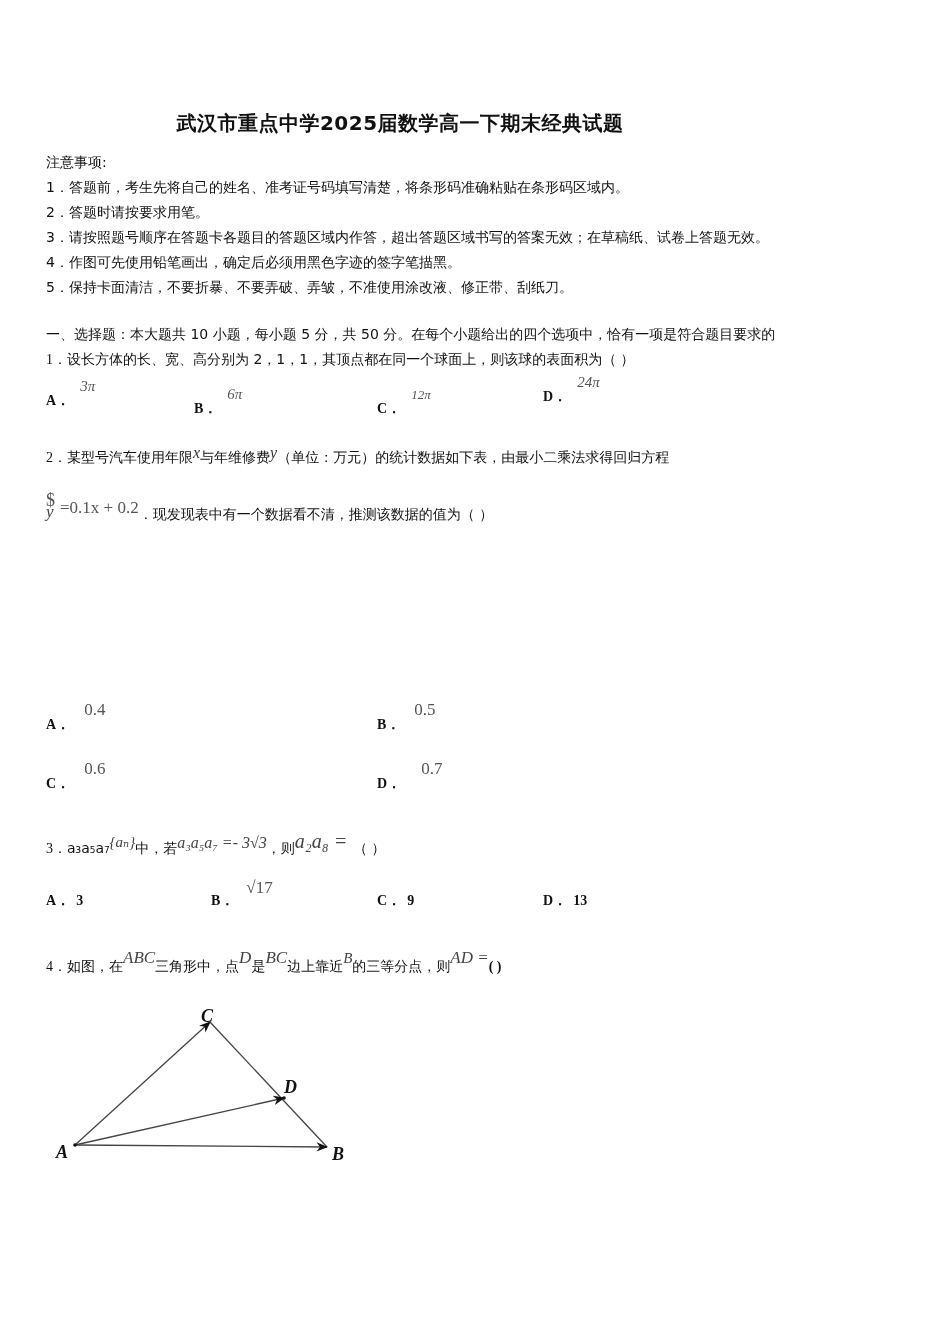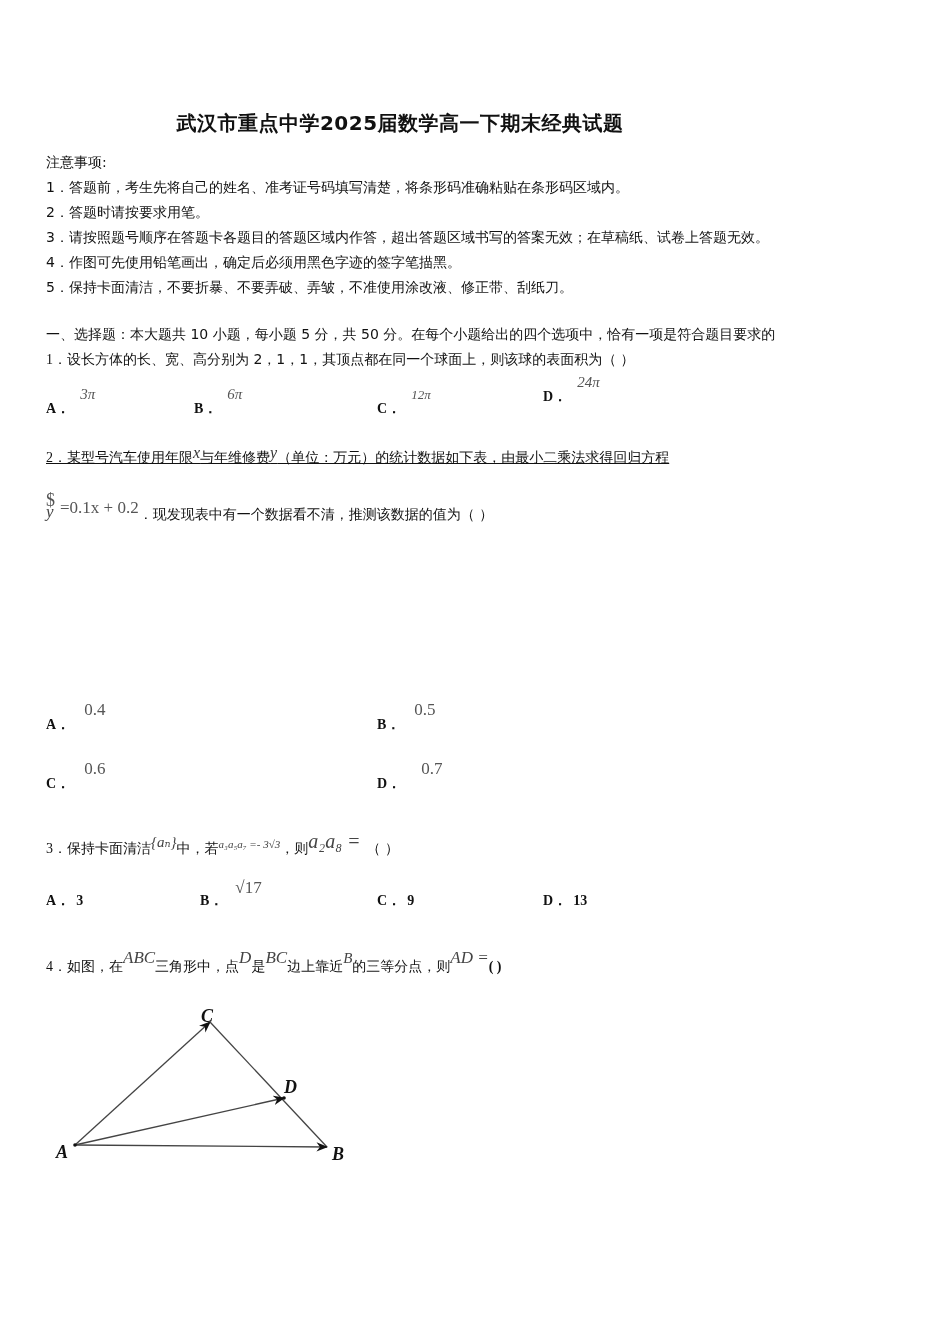--- a/index.html
+++ b/index.html
@@ -30,50 +30,50 @@
 <div class="abs note" style="top:200px;">2．答题时请按要求用笔。</div>
 <div class="abs note" style="top:225px;">3．请按照题号顺序在答题卡各题目的答题区域内作答，超出答题区域书写的答案无效；在草稿纸、试卷上答题无效。</div>
 <div class="abs note" style="top:250px;">4．作图可先使用铅笔画出，确定后必须用黑色字迹的签字笔描黑。</div>
 <div class="abs note" style="top:275px;">5．保持卡面清洁，不要折暴、不要弄破、弄皱，不准使用涂改液、修正带、刮纸刀。</div>
 
 <div class="abs q" style="left:46px; top:326px;">一、选择题：本大题共 10 小题，每小题 5 分，共 50 分。在每个小题给出的四个选项中，恰有一项是符合题目要求的</div>
 
 <div class="abs q" style="left:46px; top:351px;">
   <span class="serif">1．</span><span>设长方体的长、宽、高分别为 2，1，1，其顶点都在同一个球面上，则该球的表面积为（    ）</span>
 </div>
-<div class="abs" style="left:46px; top:384px;text-align:right;"><span class="optlabel" style="position:relative; top:14px;">A．</span><span class="optval math" style="margin-left:10px;">3π</span></div>
+<div class="abs" style="left:46px; top:376px;text-align:right;"><span class="optlabel" style="position:relative; top:14px;">A．</span><span class="optval math" style="margin-left:10px;">3π</span></div>
 <div class="abs" style="left:194px; top:384px;"><span class="optlabel" style="position:relative; top:14px;">B．</span><span class="optval math" style="margin-left:10px;">6π</span></div>
 <div class="abs" style="left:377px; top:384px;"><span class="optlabel" style="position:relative; top:14px;">C．</span><span class="optval math" style="margin-left:10px; font-size:13px;">12π</span></div>
 <div class="abs" style="left:543px; top:372px;text-align:right;"><span class="optlabel" style="position:relative; top:14px;">D．</span><span class="optval math" style="margin-left:10px;">24π</span></div>
 
-<div class="abs q" style="left:46px; top:444px;text-decoration:underline;">
+<div class="abs q" style="left:46px; top:444px;">
   <span class="serif">2．</span><span>某型号汽车使用年限</span><sup class="m" style="vertical-align:4px;">x</sup><span>与年维修费</span><sup class="m" style="vertical-align:4px;">y</sup><span>（单位：万元）的统计数据如下表，由最小二乘法求得回归方程</span>
 </div>
 <div class="abs q" style="left:46px; top:496px;">
   <span style="position:relative; display:inline-block; width:12px;">
     <span class="mathn" style="position:absolute; top:-6px; left:0; font-size:18px;">$</span>
     <span class="math" style="position:relative; top:6px; font-size:17px;">y</span>
   </span><span class="mathn" style="font-size:17px; position:relative; top:2px; margin-left:2px;">=0.1x + 0.2</span><span style="position:relative; top:8px;">．现发现表中有一个数据看不清，推测该数据的值为（   ）</span>
 </div>
 
 <table class="data">
   <tbody>
 </tbody>
   </table>
 
 <div class="abs" style="left:46px; top:700px;"><span class="optlabel" style="position:relative; top:14px;">A．</span><span class="optval" style="margin-left:14px; font-size:17px;">0.4</span></div>
 <div class="abs" style="left:377px; top:700px;"><span class="optlabel" style="position:relative; top:14px;">B．</span><span class="optval" style="margin-left:14px; font-size:17px;">0.5</span></div>
 <div class="abs" style="left:46px; top:759px;"><span class="optlabel" style="position:relative; top:14px;">C．</span><span class="optval" style="margin-left:14px; font-size:17px;">0.6</span></div>
 <div class="abs" style="left:377px; top:759px;"><span class="optlabel" style="position:relative; top:14px;">D．</span><span class="optval" style="margin-left:20px; font-size:17px;">0.7</span></div>
 
 <div class="abs q" style="left:46px; top:830px;">
-  <span class="serif">3．</span><span>保持卡面清洁</span><sup class="math" style="font-size:15px; vertical-align:6px;">{aₙ}</sup><span>中，若</span><sup class="math" style="font-size:11px; vertical-align:5px;">a₃a₅a₇ =- 3√3</sup><span>，则</span><sup class="math" style="font-size:20px; vertical-align:5px;">a₂a₈ =</sup><span style="margin-left:6px;">（    ）</span>
+  <span class="serif">3．</span><span>a₃a₅a₇</span><sup class="math" style="font-size:15px; vertical-align:6px;">{aₙ}</sup><span>中，若</span><sup class="math" style="font-size:16px; vertical-align:5px;">a₃a₅a₇ =- 3√3</sup><span>，则</span><sup class="math" style="font-size:20px; vertical-align:5px;">a₂a₈ =</sup><span style="margin-left:6px;">（    ）</span>
 </div>
 <div class="abs" style="left:46px; top:878px;"><span class="optlabel" style="position:relative; top:12px;">A．</span><span class="optlabel" style="position:relative; top:12px; margin-left:6px;">3</span></div>
-<div class="abs" style="left:200px; top:878px;text-align:right;"><span class="optlabel" style="position:relative; top:12px;">B．</span><span class="optval" style="margin-left:12px; font-size:17px;">√17</span></div>
+<div class="abs" style="left:211px; top:878px;text-align:right;"><span class="optlabel" style="position:relative; top:12px;">B．</span><span class="optval" style="margin-left:12px; font-size:17px;">√17</span></div>
 <div class="abs" style="left:377px; top:878px;"><span class="optlabel" style="position:relative; top:12px;">C．</span><span class="optlabel" style="position:relative; top:12px; margin-left:6px;">9</span></div>
 <div class="abs" style="left:543px; top:878px;"><span class="optlabel" style="position:relative; top:12px;">D．</span><span class="optlabel" style="position:relative; top:12px; margin-left:6px;">13</span></div>
 
 <div class="abs q" style="left:46px; top:948px;">
   <span class="serif">4．</span><span>如图，在</span><sup class="math" style="font-size:17px; vertical-align:8px;">ABC</sup><span>三角形中，点</span><sup class="math" style="font-size:17px; vertical-align:8px;">D</sup><span>是</span><sup class="math" style="font-size:17px; vertical-align:8px;">BC</sup><span>边上靠近</span><sup class="math" style="font-size:15px; vertical-align:8px;">B</sup><span>的三等分点，则</span><sup class="math" style="font-size:17px; vertical-align:8px;">AD =</sup><span class="optlabel">(    )</span>
 </div>
 
 <svg class="abs" style="left:40px; top:995px;" width="330" height="180" viewBox="0 0 330 180">
   <defs>
     <marker id="arr" viewBox="0 0 10 10" refX="9" refY="5" markerWidth="9" markerHeight="9" orient="auto-start-reverse">

